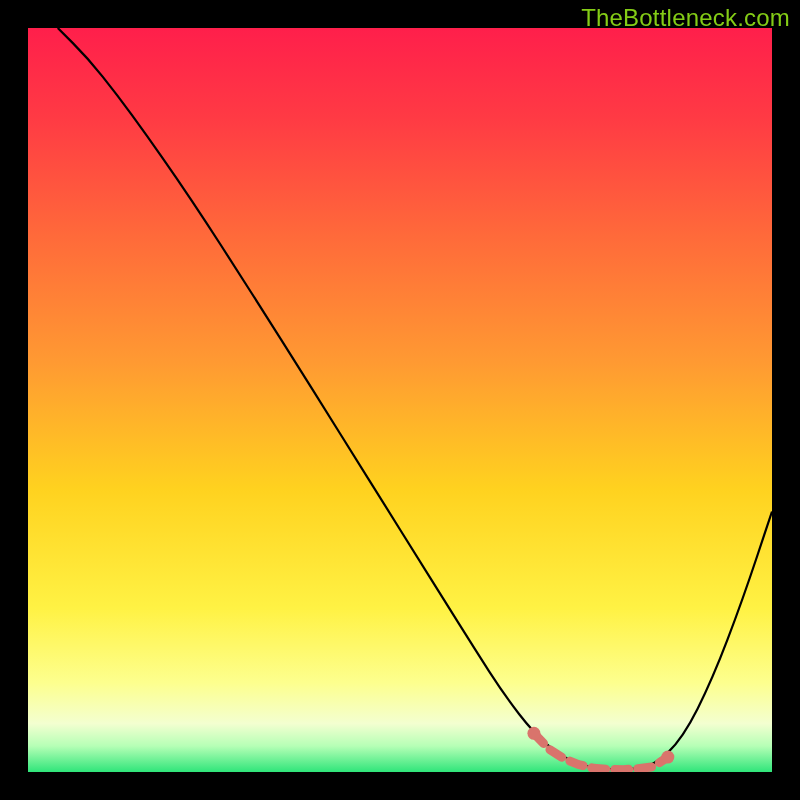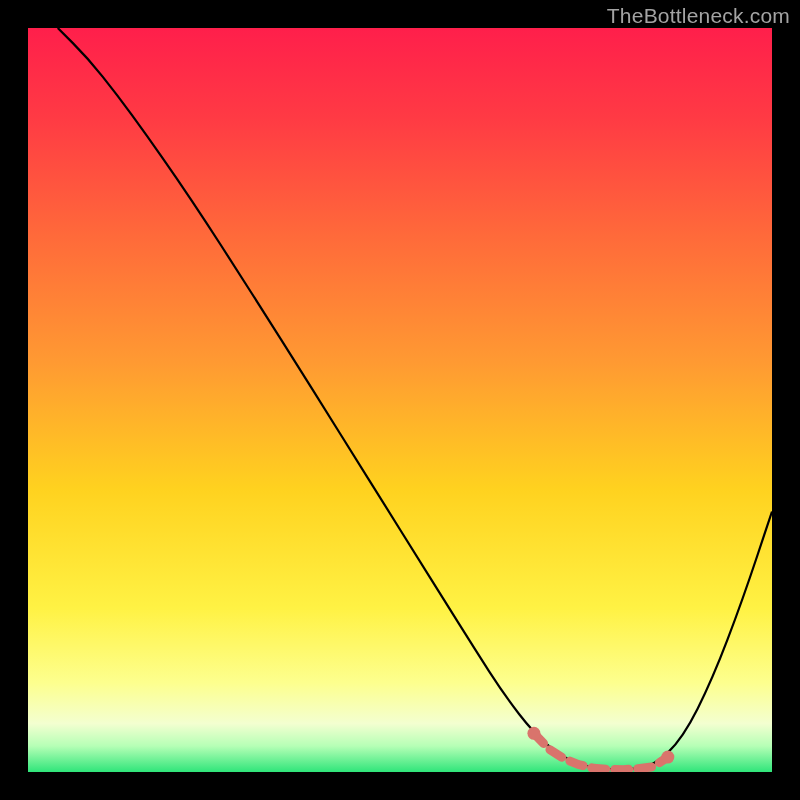--- a/index.html
+++ b/index.html
@@ -16,22 +16,22 @@
     left: 28px;
     top: 28px;
     width: 744px;
     height: 744px;
     background: #000;
   }
   .attribution {
     position: absolute;
     top: 4px;
     right: 10px;
-    color: #a3a3a3;
-    font-size: 21px;
+    color: #84cc16;
+    font-size: 24px;
     font-weight: 500;
     letter-spacing: 0.2px;
   }
   svg {
     display: block;
   }
 </style>
 </head>
 <body>
 

